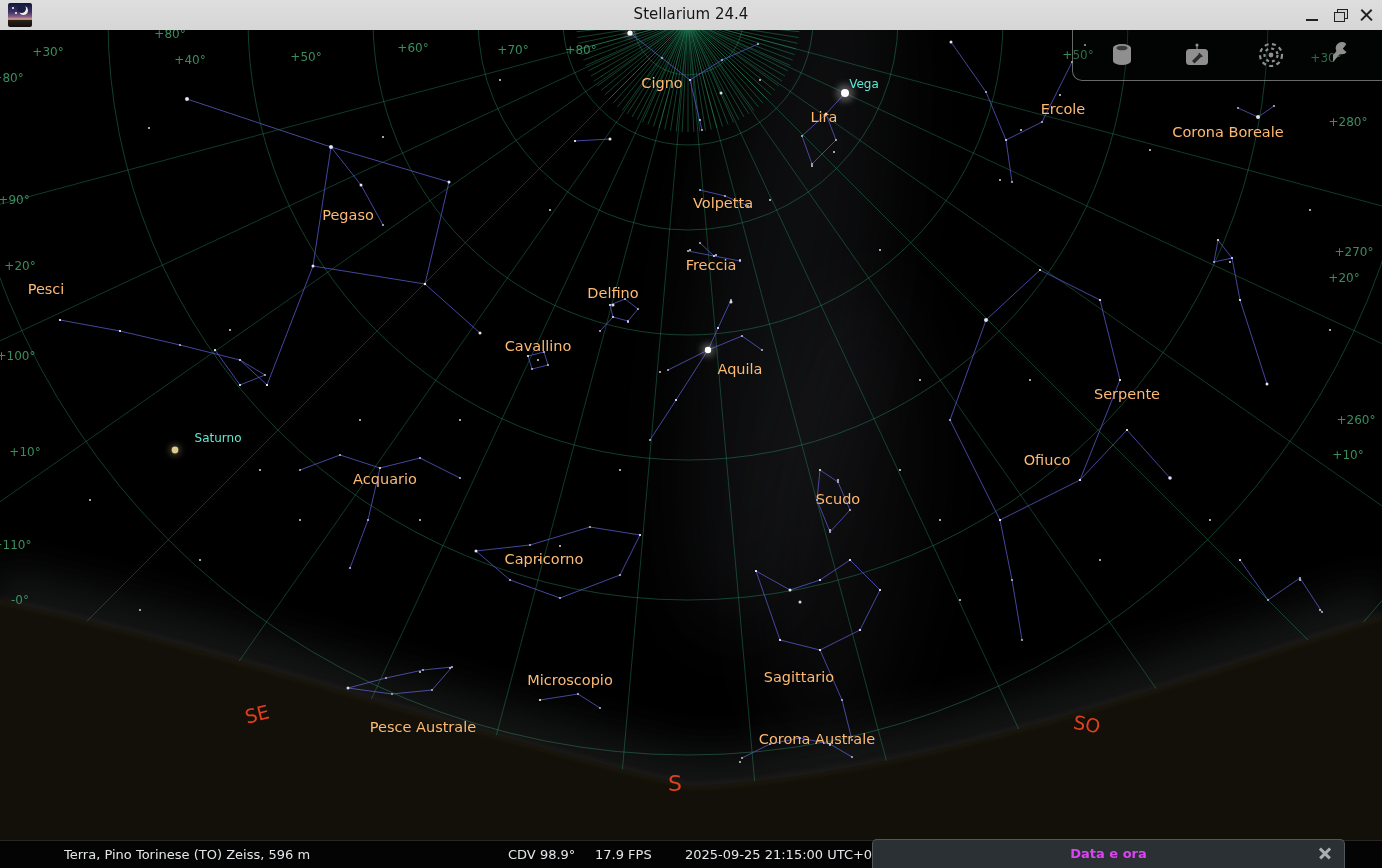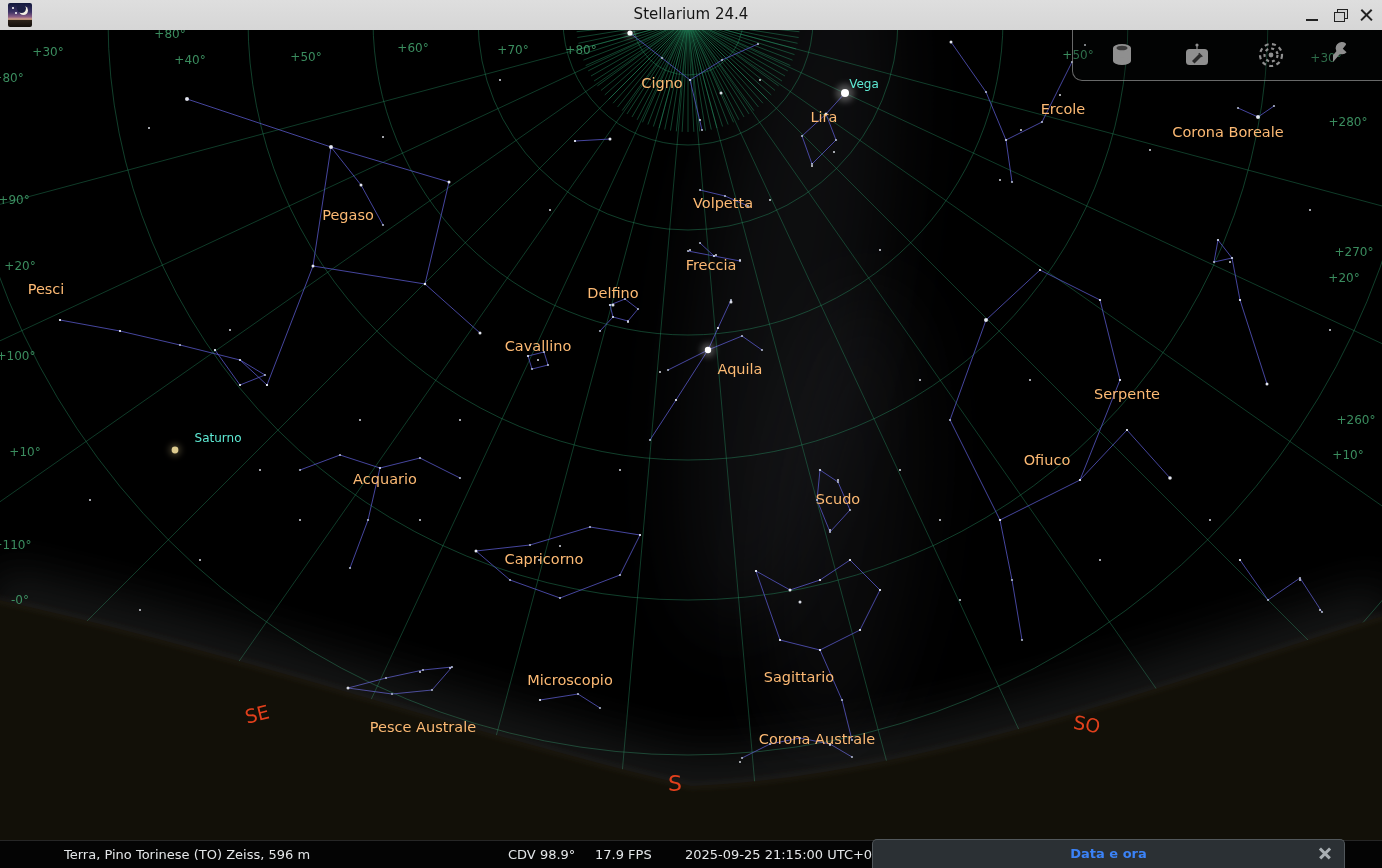--- a/index.html
+++ b/index.html
@@ -38,21 +38,21 @@
   .tbicon{position:absolute;top:11px;width:28px;height:28px;cursor:pointer;}
   
   #statusbar{position:absolute;left:0;top:840px;width:1382px;height:28px;background:#040404;
     border-top:1px solid #262626;box-sizing:border-box;color:#e3e6e8;font-size:13px;}
   .sb{position:absolute;top:6px;white-space:nowrap;cursor:pointer;}
   #sb-loc{left:64px}#sb-fov{left:508px}#sb-fps{left:595px}#sb-date{left:685px}
   
   #dtpanel{position:absolute;left:872px;top:839px;width:473px;height:29px;box-sizing:border-box;
     background:#2b3034;border:1px solid #51575b;border-bottom:none;border-radius:5px 5px 0 0;cursor:move;}
   #dtpanel .ptitle{position:absolute;left:0;right:0;top:6px;text-align:center;
-    color:#3b82f6;font-size:13px;font-weight:bold;}
+    color:#d946ef;font-size:13px;font-weight:bold;}
   #dtpanel .pclose{position:absolute;right:10px;top:4px;width:18px;height:18px;cursor:pointer;}
   #dtpanel .pclose::before,#dtpanel .pclose::after{content:"";position:absolute;left:2px;top:8px;width:14px;height:2.6px;background:#a9afb3;}
   #dtpanel .pclose::before{transform:rotate(45deg)}#dtpanel .pclose::after{transform:rotate(-45deg)}
 </style>
 </head>
 <body>
 
 <div id="window">
 
   <div id="titlebar">

